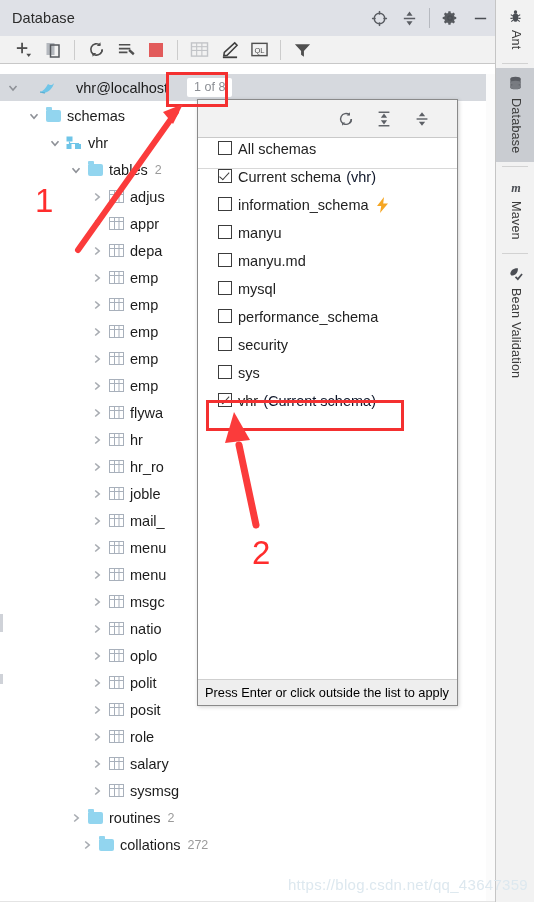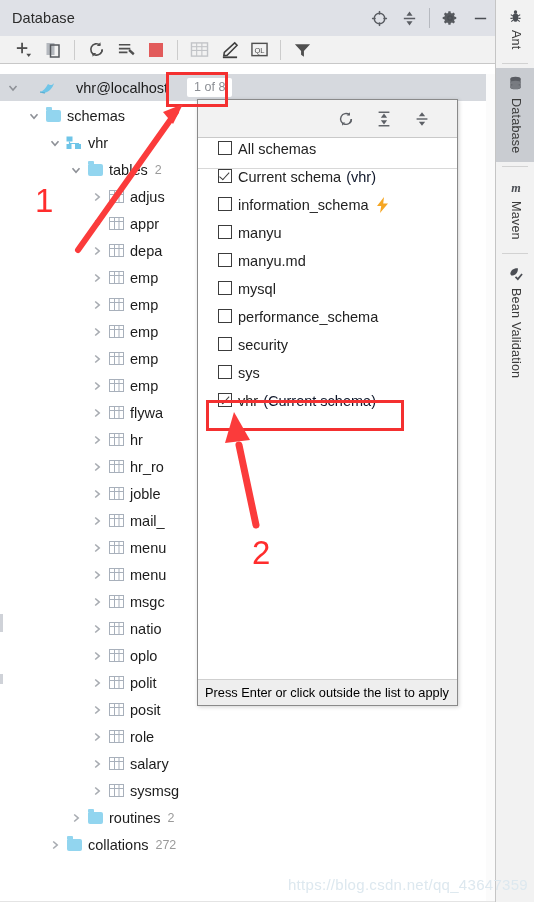--- a/index.html
+++ b/index.html
@@ -572,21 +572,21 @@
             <svg width="12" height="12" viewBox="0 0 12 12">
               <path d="M4.2 2.5 L8.2 6 L4.2 9.5" fill="none" stroke="#a7abb1" stroke-width="1.6"></path>
             </svg>
           </span>
           <span class="ico">
             <span class="folder"></span>
           </span>
           <span class="lbl">routines</span>
           <span class="cnt">2</span>
         </div>
-        <div class="tree-row" style="top: 757px; padding-left: 46px;">
+        <div class="tree-row" style="top: 757px; padding-left: 46px; margin-left: 32px;">
           <span class="chev">
             <svg width="12" height="12" viewBox="0 0 12 12">
               <path d="M4.2 2.5 L8.2 6 L4.2 9.5" fill="none" stroke="#a7abb1" stroke-width="1.6"></path>
             </svg>
           </span>
           <span class="ico">
             <span class="folder"></span>
           </span>
           <span class="lbl">collations</span>
           <span class="cnt">272</span>

